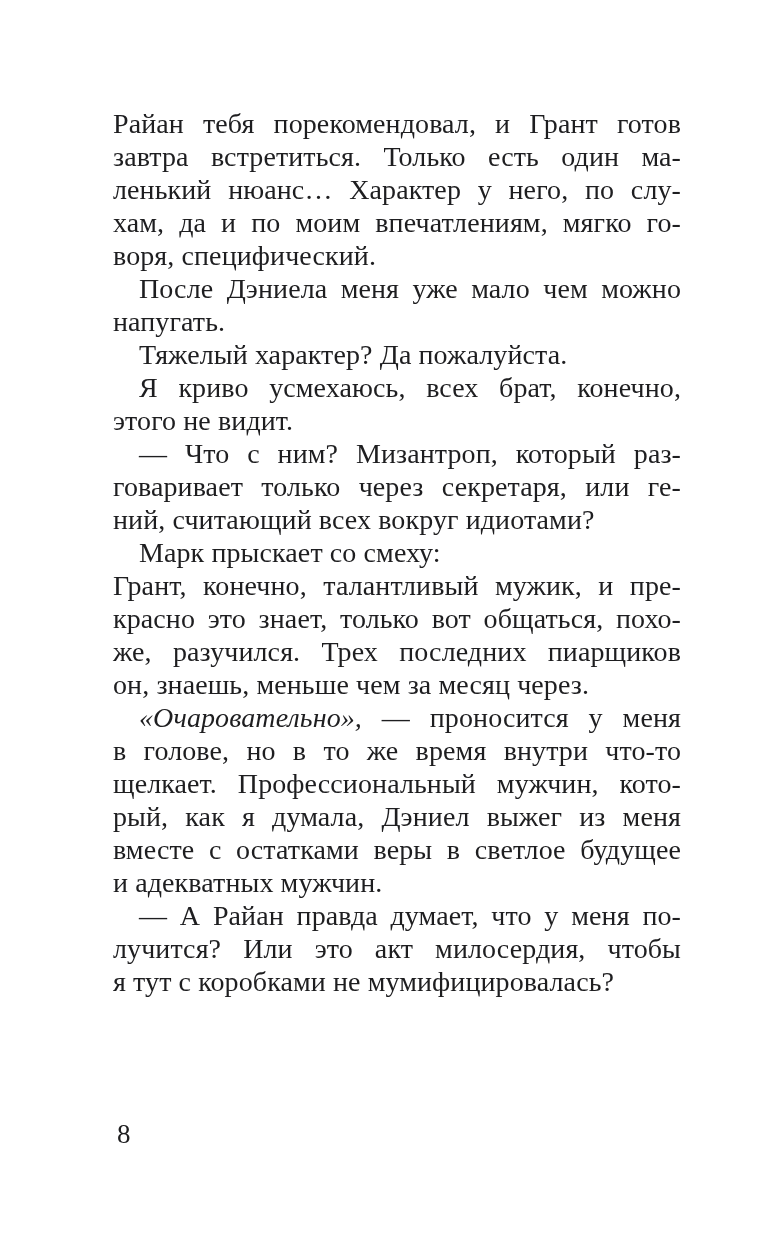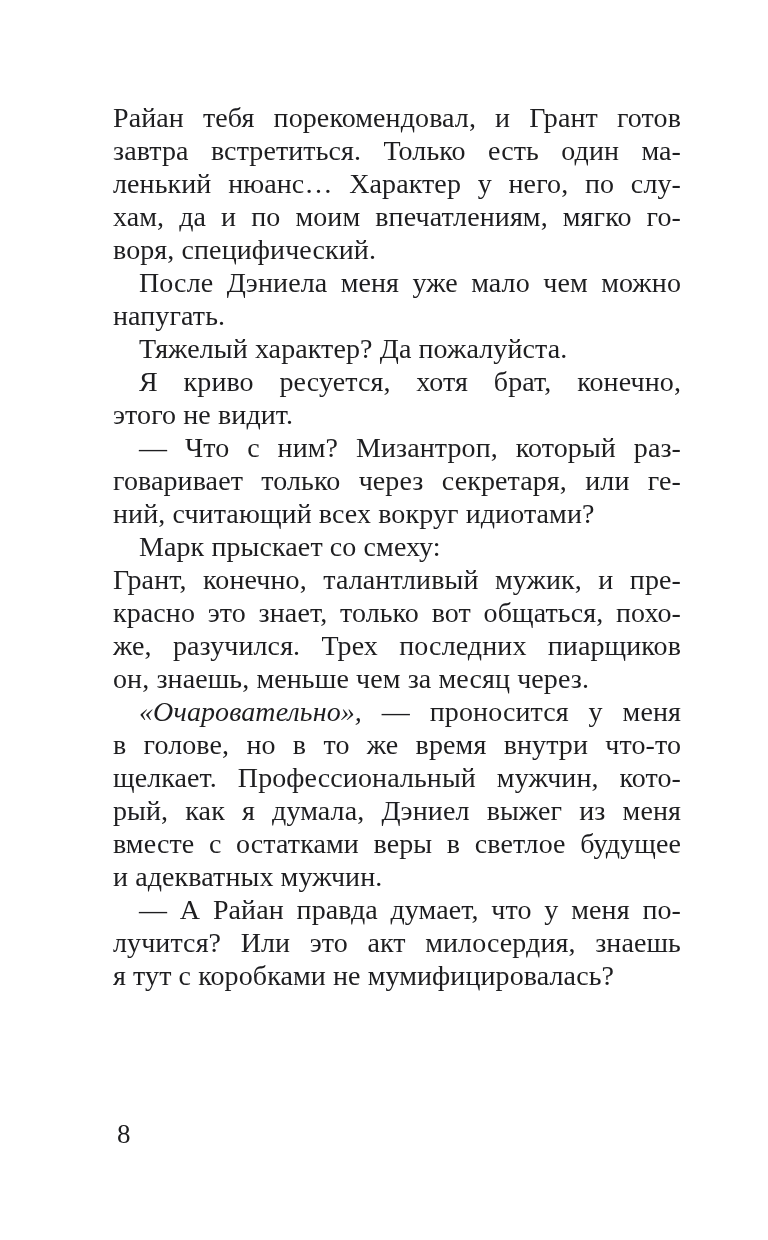--- a/index.html
+++ b/index.html
@@ -12,21 +12,21 @@
     width: 768px;
     height: 1240px;
     background: #ffffff;
     overflow: hidden;
     font-family: "Liberation Serif", "DejaVu Serif", serif;
     color: #1e1e20;
   }
   .text-block {
     position: absolute;
     left: 113px;
-    top: 101px;
+    top: 107px;
     width: 568px;
     font-size: 28px;
     line-height: 33px;
     letter-spacing: 0.1px;
   }
   .para { margin: 0; padding: 0; }
   .line {
     text-align: justify;
     text-align-last: justify;
   }
@@ -59,21 +59,21 @@
         <div class="line last"><span>воря, специфический.</span></div>
       </div>
       <div class="para">
         <div class="line indent"><span>После Дэниела меня уже мало чем можно</span></div>
         <div class="line last"><span>напугать.</span></div>
       </div>
       <div class="para">
         <div class="line last indent"><span>Тяжелый характер? Да пожалуйста.</span></div>
       </div>
       <div class="para">
-        <div class="line indent"><span>Я криво ресуется, хотя брат, конечно,</span></div>
+        <div class="line indent"><span>Я криво усмехаюсь, всех брат, конечно,</span></div>
         <div class="line last"><span>этого не видит.</span></div>
       </div>
       <div class="para">
         <div class="line indent"><span>— Что с ним? Мизантроп, который раз-</span></div>
         <div class="line"><span>говаривает только через секретаря, или ге-</span></div>
         <div class="line last"><span>ний, считающий всех вокруг идиотами?</span></div>
       </div>
       <div class="para">
         <div class="line last indent"><span>Марк прыскает со смеху:</span></div>
       </div>
@@ -86,18 +86,18 @@
       <div class="para">
         <div class="line indent"><span class="it">«Очаровательно»,</span><span> — проносится у меня</span></div>
         <div class="line"><span>в голове, но в то же время внутри что-то</span></div>
         <div class="line"><span>щелкает. Профессиональный мужчин, кото-</span></div>
         <div class="line"><span>рый, как я думала, Дэниел выжег из меня</span></div>
         <div class="line"><span>вместе с остатками веры в светлое будущее</span></div>
         <div class="line last"><span>и адекватных мужчин.</span></div>
       </div>
       <div class="para">
         <div class="line indent"><span>— А Райан правда думает, что у меня по-</span></div>
-        <div class="line"><span>лучится? Или это акт милосердия, знаешь</span></div>
+        <div class="line"><span>лучится? Или это акт милосердия, чтобы</span></div>
         <div class="line last"><span>я тут с коробками не мумифицировалась?</span></div>
       </div>
     </div>
   <div class="page-number">8</div>
 </div>
 
 </body></html>

